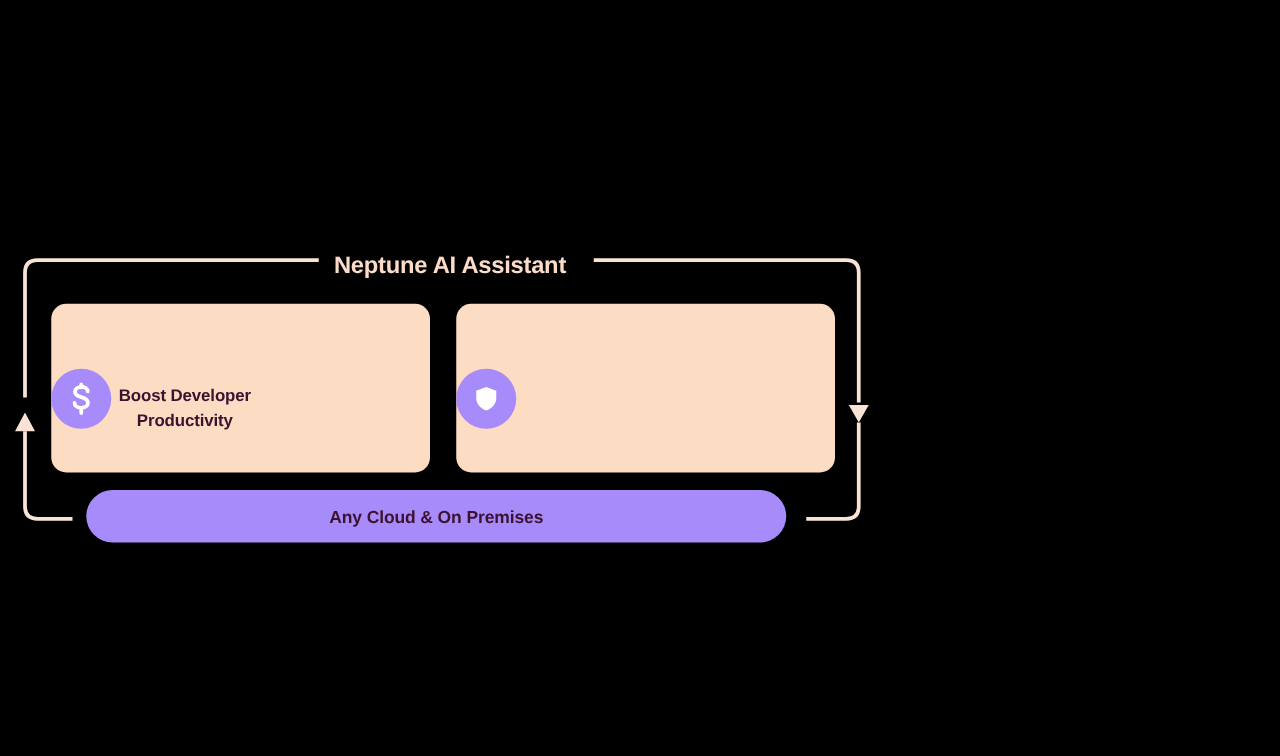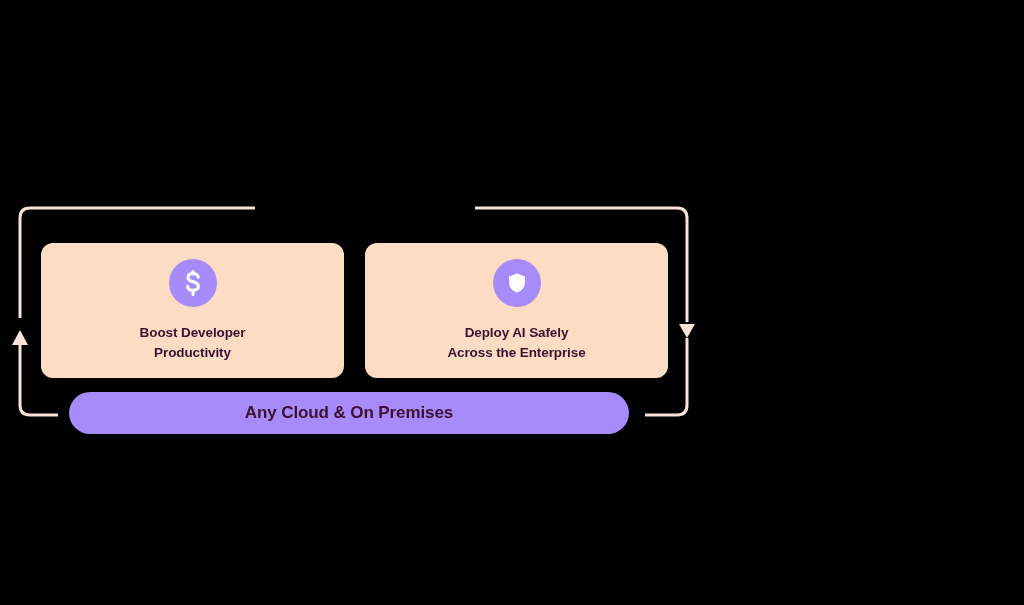--- a/index.html
+++ b/index.html
@@ -59,21 +59,21 @@
     width: 627px;
     height: 135px;
     display: flex;
     gap: 21px;
   }
   .card {
     flex: 1 1 0;
     background: #FCDCC2;
     border-radius: 12px;
     display: flex;
-    flex-direction: column;
+    flex-direction: row;
     align-items: center;
     padding-top: 16px;
     box-sizing: border-box;
   }
   .card-icon-circle {
     width: 48px;
     height: 48px;
     border-radius: 50%;
     background: #A78BFA;
     display: flex;
@@ -100,21 +100,21 @@
     top: 392px;
     width: 560px;
     height: 42px;
     background: #A78BFA;
     border-radius: 21px;
     display: flex;
     align-items: center;
     justify-content: center;
   }
   #foundation-label {
-    font-size: 17px;
+    font-size: 14px;
     font-weight: bold;
     color: #3B1230;
     letter-spacing: -0.1px;
     white-space: nowrap;
   }
 </style>
 </head>
 <body>
 
 <div id="stage">
@@ -127,20 +127,21 @@
 
     <path d="M 20 330 L 28 345 L 12 345 Z" fill="#FAE3D6"></path>
 
     <path d="M 475 208 L 677 208 Q 687 208 687 218 L 687 322" fill="none" stroke="#FAE3D6" stroke-width="3" stroke-linecap="butt"></path>
 
     <path d="M 687 338 L 679 324 L 695 324 Z" fill="#FAE3D6"></path>
 
     <path d="M 687 338 L 687 405 Q 687 415 677 415 L 645 415" fill="none" stroke="#FAE3D6" stroke-width="3" stroke-linecap="butt"></path>
   </svg>
 
+  <div id="diagram-title">Neptune AI Assistant</div>
 
   <div id="cards-row">
 
     <div class="card">
       <div class="card-icon-circle">
         <svg width="28" height="28" viewBox="0 0 24 24">
           <path d="M12 2.2 v2.0 M12 19.8 v2.0" stroke="#FFFFFF" stroke-width="2.6" stroke-linecap="round" fill="none"></path>
           <path d="M16.4 7.0 C16.4 5.0 14.4 3.9 12.0 3.9 C9.6 3.9 7.7 5.1 7.7 7.2 C7.7 9.3 9.6 10.2 12.0 10.9 C14.6 11.6 16.6 12.5 16.6 14.8 C16.6 17.0 14.5 18.2 12.0 18.2 C9.4 18.2 7.4 17.0 7.4 14.9" stroke="#FFFFFF" stroke-width="2.6" stroke-linecap="round" stroke-linejoin="round" fill="none"></path>
         </svg>
       </div>
@@ -148,22 +149,20 @@
 Productivity</div>
     </div>
 
 
     <div class="card">
       <div class="card-icon-circle">
         <svg width="24" height="24" viewBox="0 0 24 24">
           <path d="M12 2.6 L20 5.6 L20 11.4 C20 16.2 16.6 19.8 12 21.4 C7.4 19.8 4 16.2 4 11.4 L4 5.6 Z" fill="#FFFFFF"></path>
         </svg>
       </div>
-      <div class="card-label">Deploy AI Safely
-Across the Enterprise</div>
     </div>
 
   </div>
 
   <div id="foundation-pill">
     <span id="foundation-label">Any Cloud &amp; On Premises</span>
   </div>
 
 </div>
 

